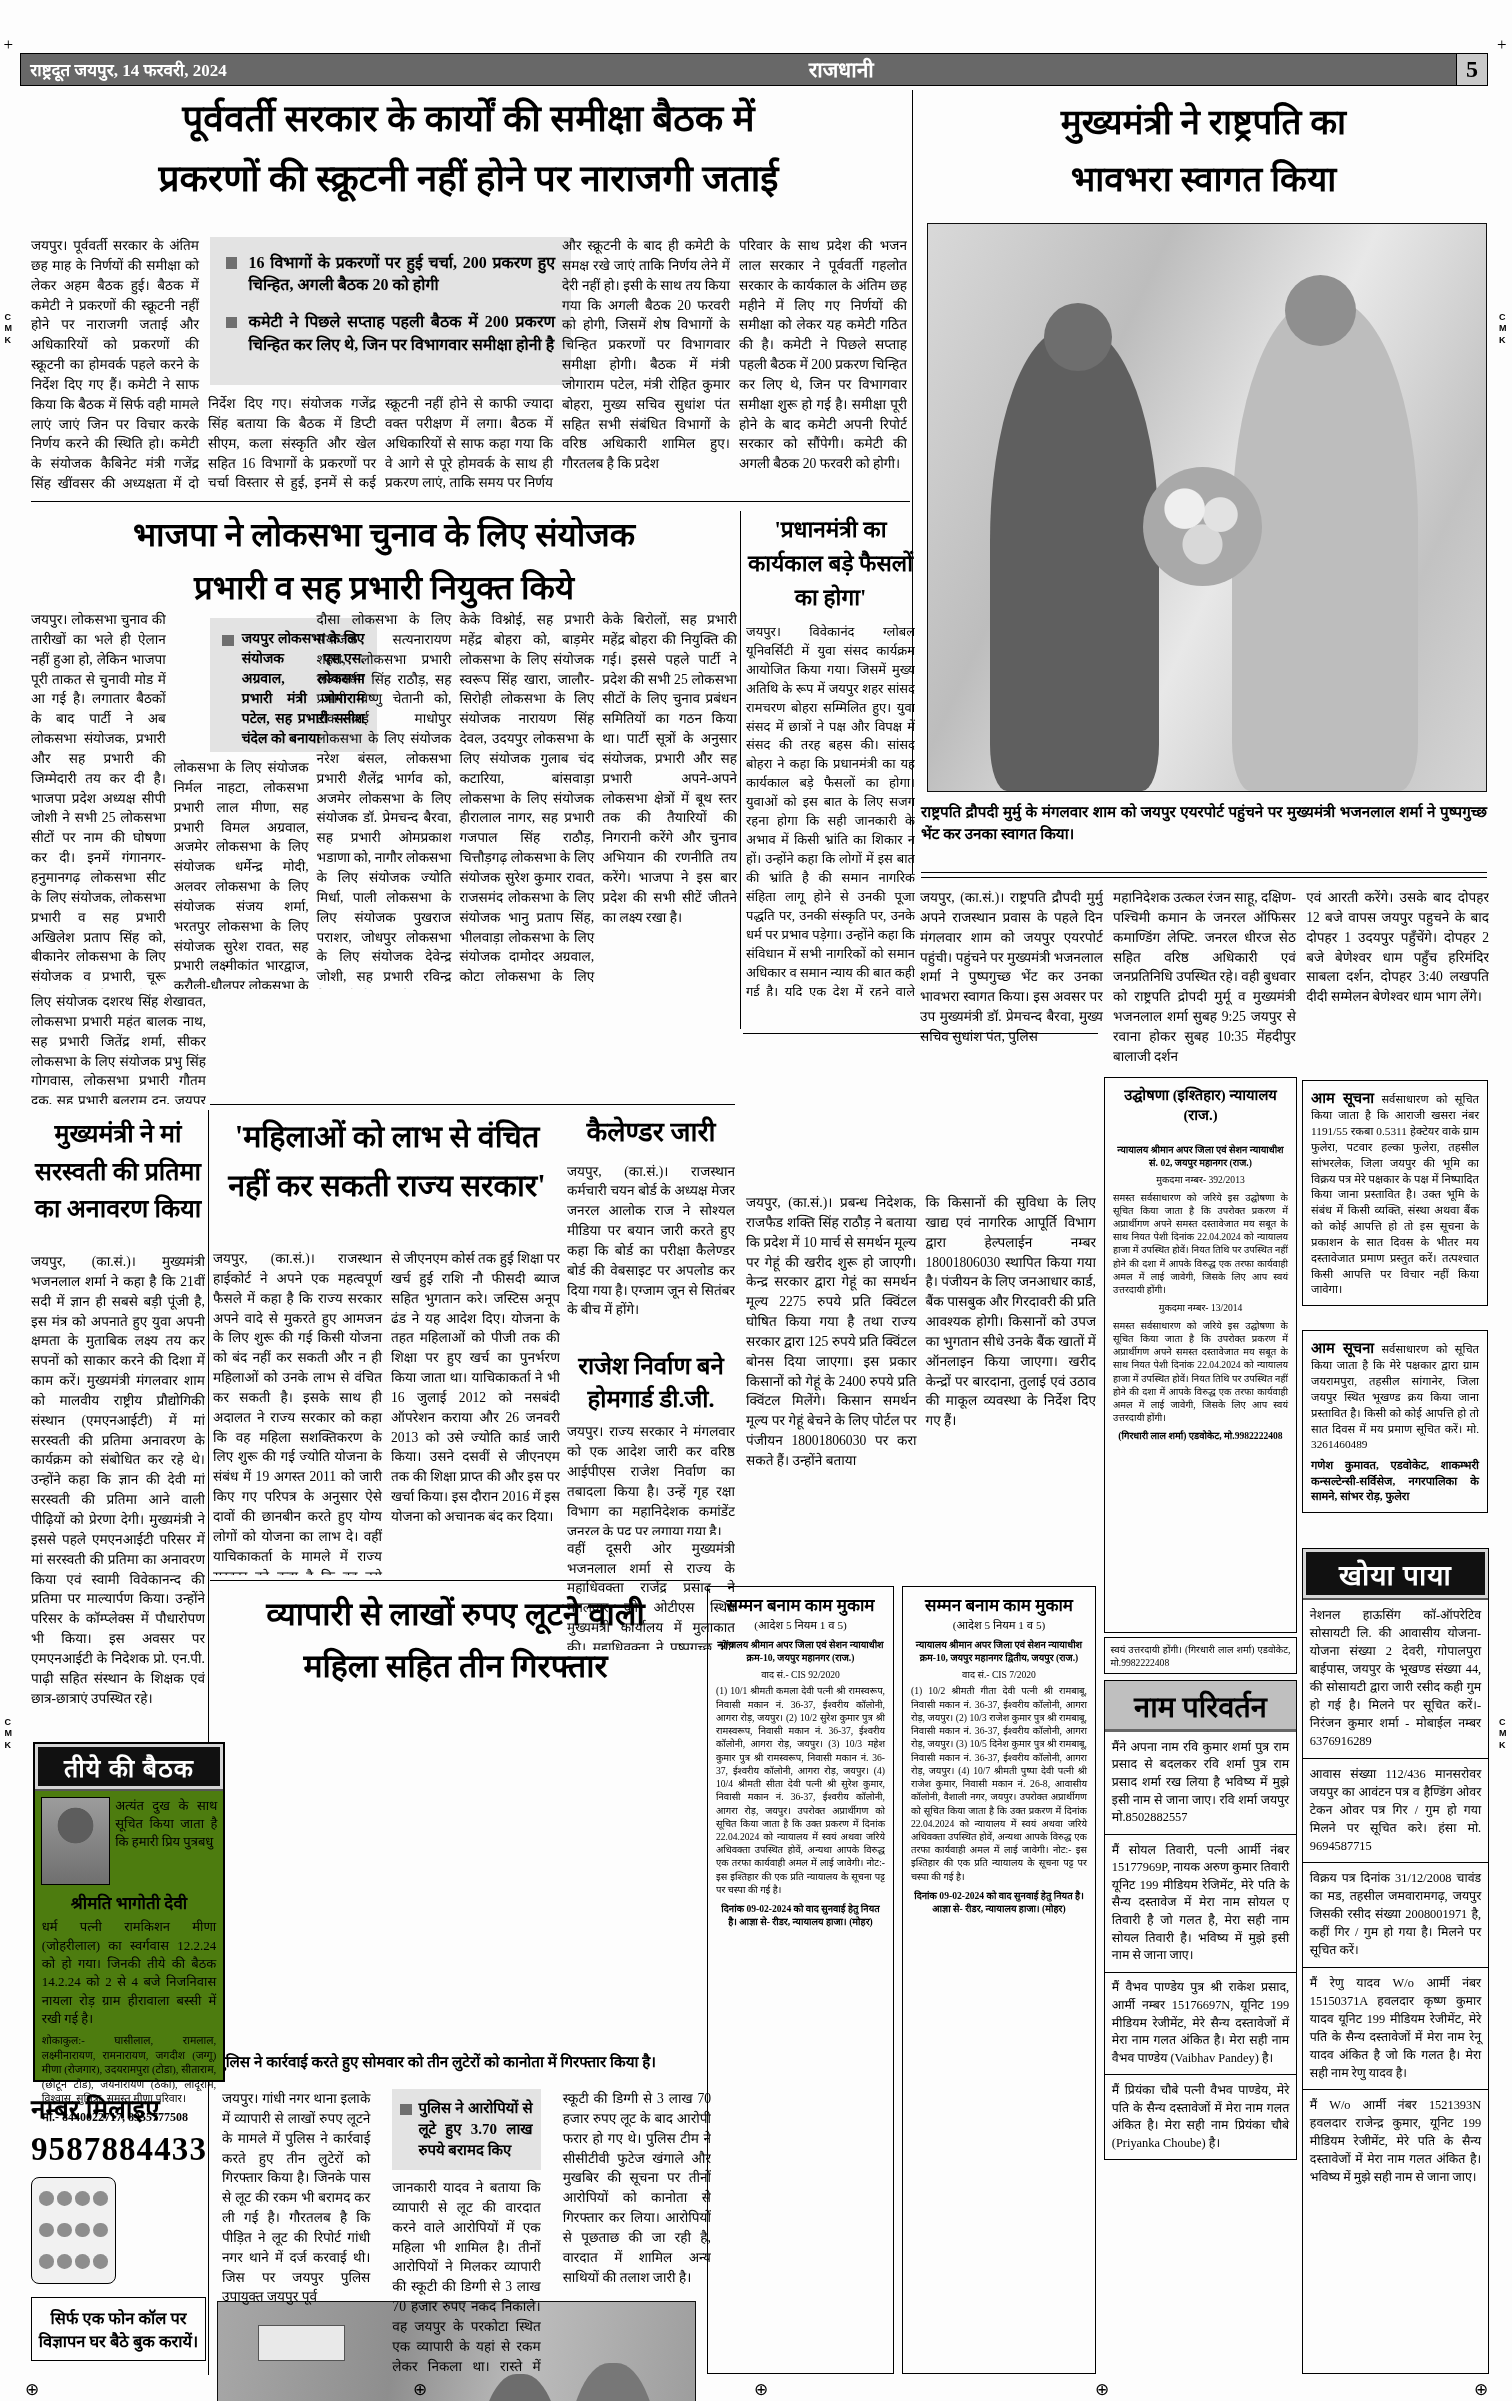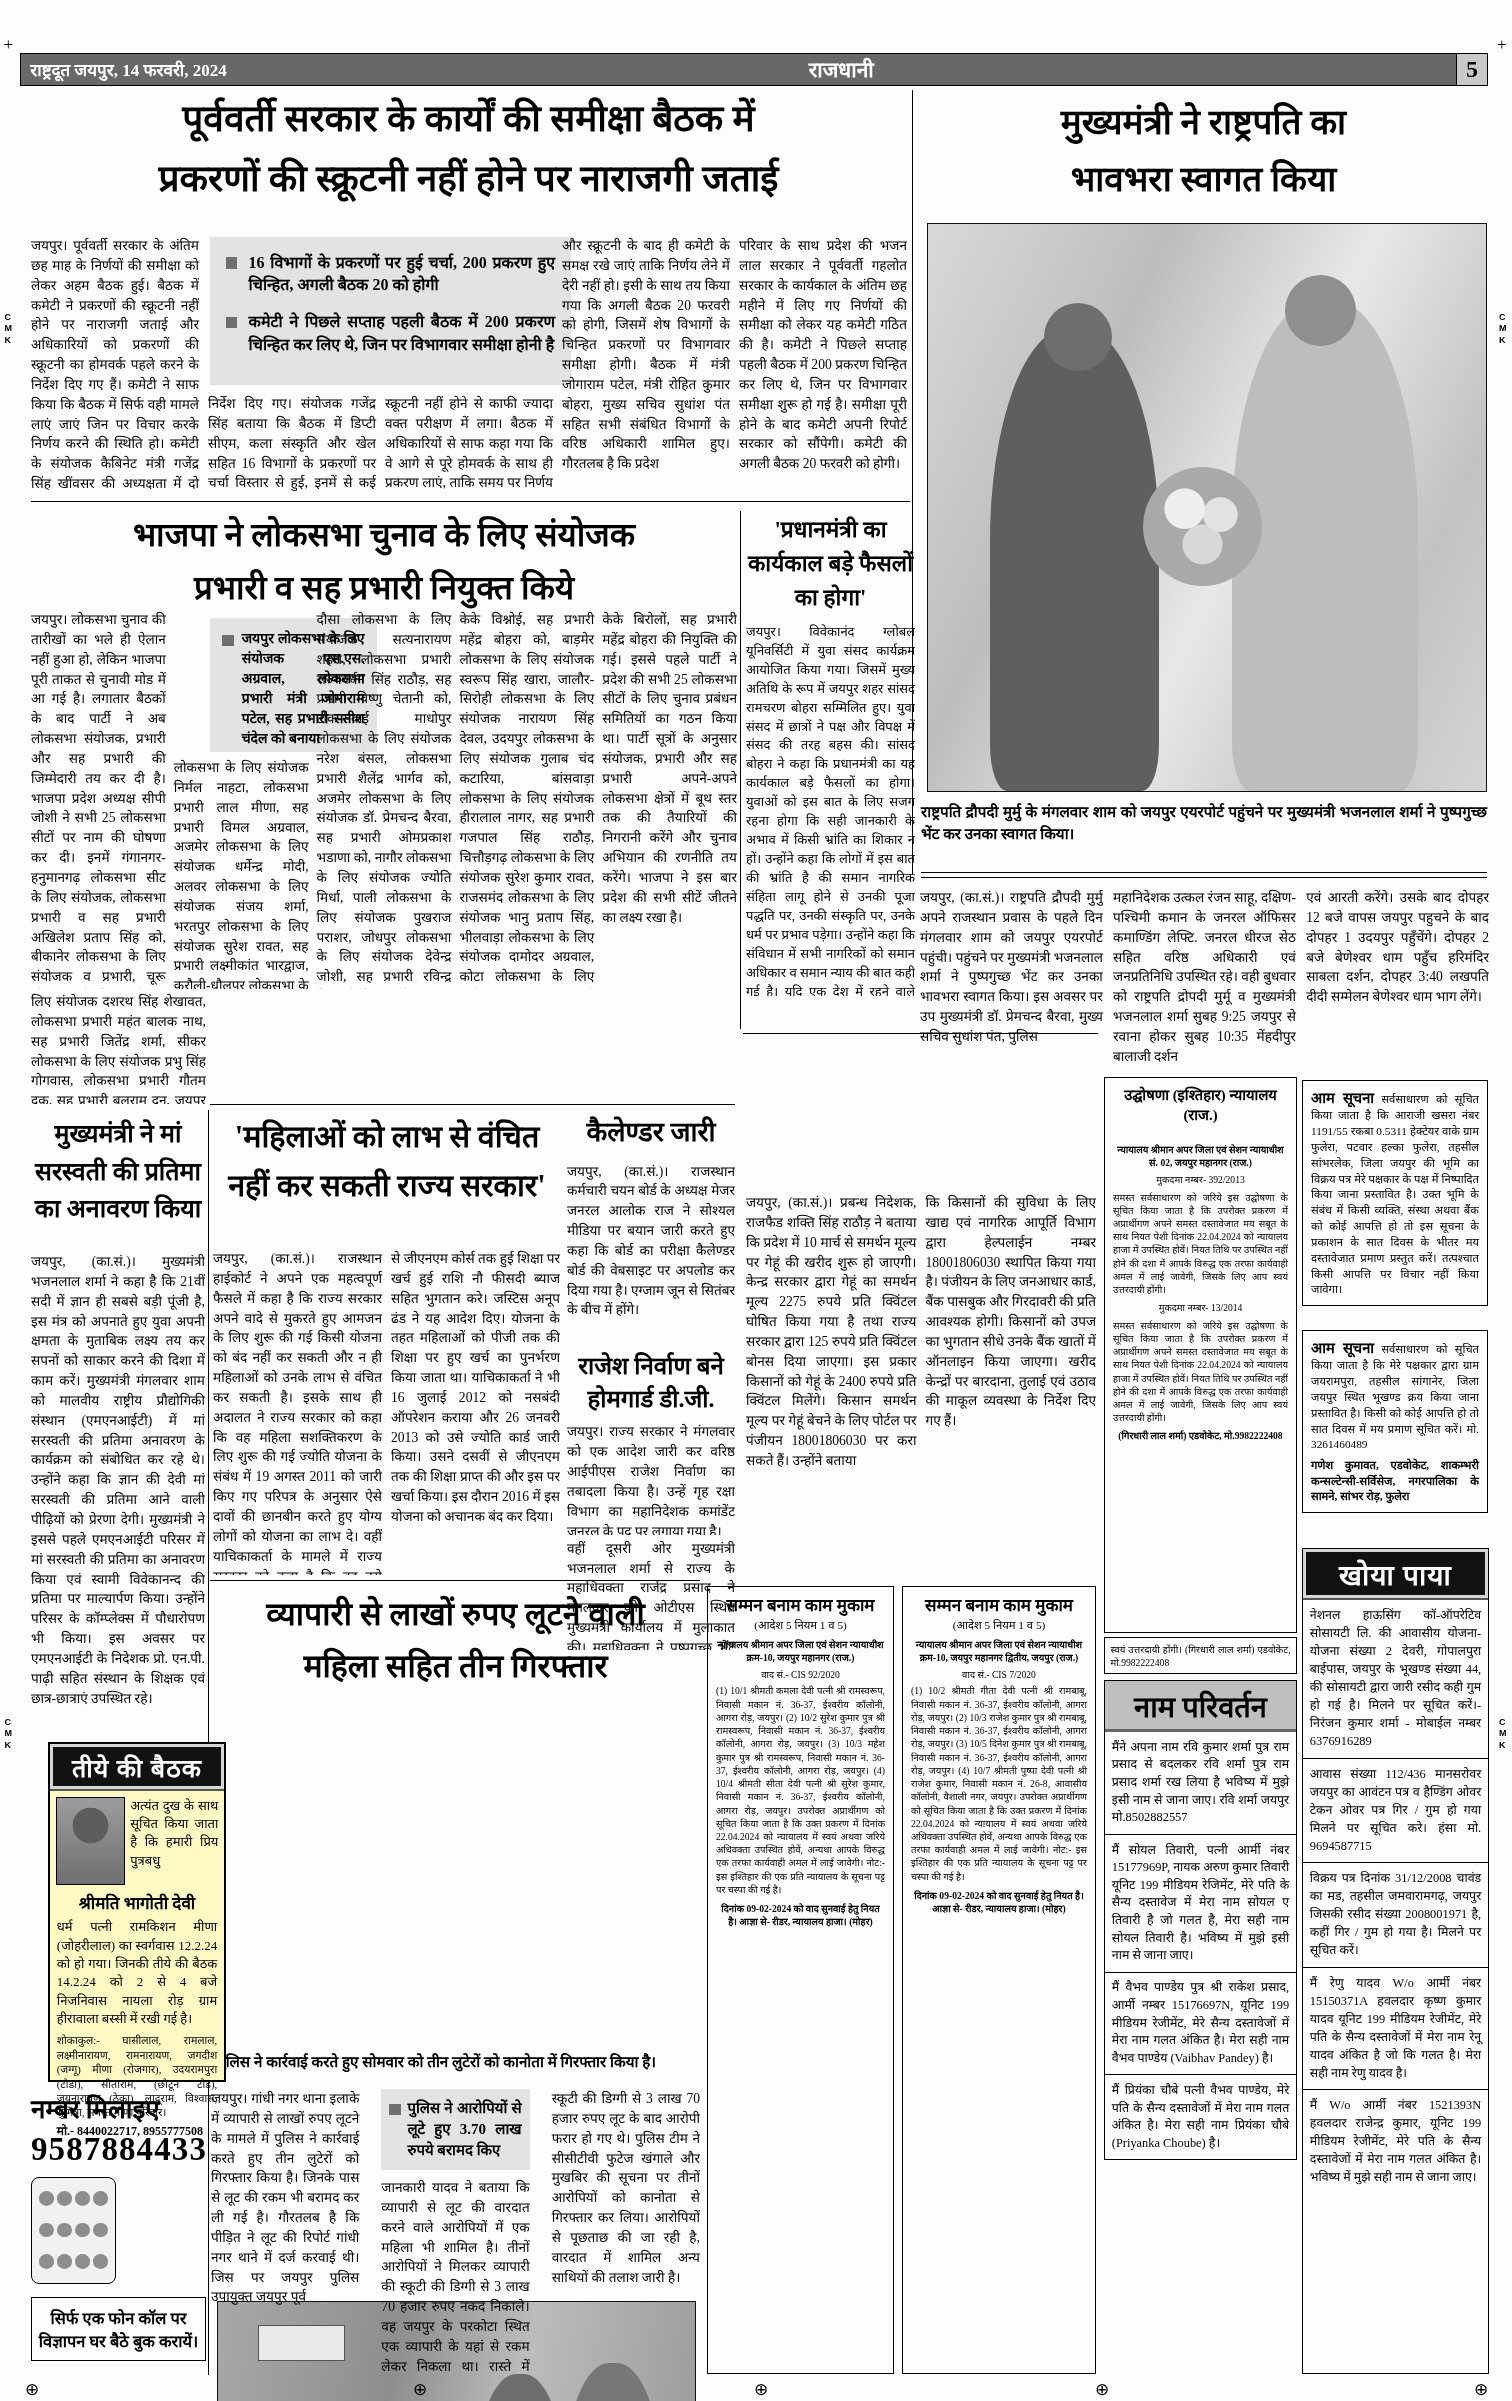--- a/index.html
+++ b/index.html
@@ -202,21 +202,21 @@
     <div>व्यापारी से लाखों रुपए लूटने वाली</div>
     <div>महिला सहित तीन गिरफ्तार</div>
   </div>
   <div class="abs photo" style="left:217px;top:1732px;width:477px;height:309px;background:linear-gradient(100deg,#a8a8a8,#8e8e8e 35%,#bcbcbc 60%,#979797)">
     <div style="position:absolute;left:40px;top:22.6px;width:85px;height:34px;background:#e9e9e9;border:0.6px solid #555"></div>
 
     <div class="fig" style="right:34px;bottom:0;width:96px;height:248px;background:#777"></div>
     <div class="fig" style="right:130px;bottom:0;width:90px;height:237px;background:#6d6d6d"></div>
   </div>
   <div class="abs caption" style="left:217px;top:2051px;width:477px">पुलिस ने कार्रवाई करते हुए सोमवार को तीन लुटेरों को कानोता में गिरफ्तार किया है।</div>
-  <div class="abs cols clip" style="left:211px;top:2089px;width:489px;height:286px;gap:22px">
+  <div class="abs cols clip" style="left:222px;top:2089px;width:489px;height:286px;gap:22px">
     <div class="col bt j">जयपुर। गांधी नगर थाना इलाके में व्यापारी से लाखों रुपए लूटने के मामले में पुलिस ने कार्रवाई करते हुए तीन लुटेरों को गिरफ्तार किया है। जिनके पास से लूट की रकम भी बरामद कर ली गई है। गौरतलब है कि पीड़ित ने लूट की रिपोर्ट गांधी नगर थाने में दर्ज करवाई थी। जिस पर जयपुर पुलिस उपायुक्त जयपुर पूर्व</div>
     <div class="col">
       <div class="gbox" style="padding:9px 8px;margin-bottom:8px">
         <div class="brow" style="gap:6.8px;margin:0">
           <div class="sq"></div>
           <div class="b j" style="font-size:15px;line-height:1.4">पुलिस ने आरोपियों से लूटे हुए 3.70 लाख रुपये बरामद किए</div>
         </div>
       </div>
       <div class="bt j">जानकारी यादव ने बताया कि व्यापारी से लूट की वारदात करने वाले आरोपियों में एक महिला भी शामिल है। तीनों आरोपियों ने मिलकर व्यापारी की स्कूटी की डिग्गी से 3 लाख 70 हजार रुपए नकद निकाले। वह जयपुर के परकोटा स्थित एक व्यापारी के यहां से रकम लेकर निकला था। रास्ते में बदमाशों ने उसका पीछा किया।</div>
     </div>
@@ -275,21 +275,21 @@
     <div class="banner">
       <div class="banner-inner">खोया पाया</div>
     </div>
     <div class="j" style="font-size:12.4px;line-height:1.45;padding:6.8px 6.8px;border-bottom:1.1px solid #000">नेशनल हाऊसिंग कॉ-ऑपरेटिव सोसायटी लि. की आवासीय योजना-योजना संख्या 2 देवरी, गोपालपुरा बाईपास, जयपुर के भूखण्ड संख्या 44, की सोसायटी द्वारा जारी रसीद कही गुम हो गई है। मिलने पर सूचित करें।- निरंजन कुमार शर्मा - मोबाईल नम्बर 6376916289</div>
     <div class="j" style="font-size:12.4px;line-height:1.45;padding:6.8px 6.8px;border-bottom:1.1px solid #000">आवास संख्या 112/436 मानसरोवर जयपुर का आवंटन पत्र व हैण्डिंग ओवर टेकन ओवर पत्र गिर / गुम हो गया मिलने पर सूचित करे। हंसा मो. 9694587715</div>
     <div class="j" style="font-size:12.4px;line-height:1.45;padding:6.8px 6.8px;border-bottom:1.1px solid #000">विक्रय पत्र दिनांक 31/12/2008 चावंड का मड, तहसील जमवारामगढ़, जयपुर जिसकी रसीद संख्या 2008001971 है, कहीं गिर / गुम हो गया है। मिलने पर सूचित करें।</div>
     <div class="j" style="font-size:12.4px;line-height:1.45;padding:6.8px 6.8px;border-bottom:1.1px solid #000">मैं रेणु यादव W/o आर्मी नंबर 15150371A हवलदार कृष्ण कुमार यादव यूनिट 199 मीडियम रेजीमेंट, मेरे पति के सैन्य दस्तावेजों में मेरा नाम रेनू यादव अंकित है जो कि गलत है। मेरा सही नाम रेणु यादव है।</div>
     <div class="j" style="font-size:12.4px;line-height:1.45;padding:6.8px 6.8px">मैं W/o आर्मी नंबर 1521393N हवलदार राजेन्द्र कुमार, यूनिट 199 मीडियम रेजीमेंट, मेरे पति के सैन्य दस्तावेजों में मेरा नाम गलत अंकित है। भविष्य में मुझे सही नाम से जाना जाए।</div>
   </div>
 
-  <div class="abs" style="left:48px;top:1742px;width:178px;height:340px;border:2.3px solid #000;box-sizing:border-box;background:#fef9c3">
+  <div class="abs" style="left:33px;top:1742px;width:192px;height:340px;border:2.3px solid #000;box-sizing:border-box;background:#4d7c0f">
     <div class="banner">
       <div class="banner-inner" style="font-size:25px">तीये की बैठक</div>
     </div>
     <div style="display:flex;gap:5.6px;padding:5.6px">
       <div style="flex:0 0 67px;height:86px;border:1.1px solid #000;background:radial-gradient(circle at 50% 32%,#5d5d5d 0 26%,transparent 27%),linear-gradient(#9c9c9c,#6f6f6f)"></div>
       <div class="j" style="font-size:13px;line-height:1.4">अत्यंत दुख के साथ सूचित किया जाता है कि हमारी प्रिय पुत्रबधु</div>
     </div>
     <div class="ctr b" style="font-size:17px">श्रीमति भागोती देवी</div>
     <div class="j" style="font-size:13px;line-height:1.42;padding:4.5px 6.8px">धर्म पत्नी रामकिशन मीणा (जोहरीलाल) का स्वर्गवास 12.2.24 को हो गया। जिनकी तीये की बैठक 14.2.24 को 2 से 4 बजे निजनिवास नायला रोड़ ग्राम हीरावाला बस्सी में रखी गई है।</div>
     <div class="j" style="font-size:10.7px;line-height:1.35;padding:0 6.8px">शोकाकुल:- घासीलाल, रामलाल, लक्ष्मीनारायण, रामनारायण, जगदीश (जग्गू) मीणा (रोजगार), उदयरामपुरा (टोडा), सीताराम, (छोटून टोड), जयनारायण (ठेका), लादूराम, विश्वास, सुमित्रा, समस्त मीणा परिवार।</div>

